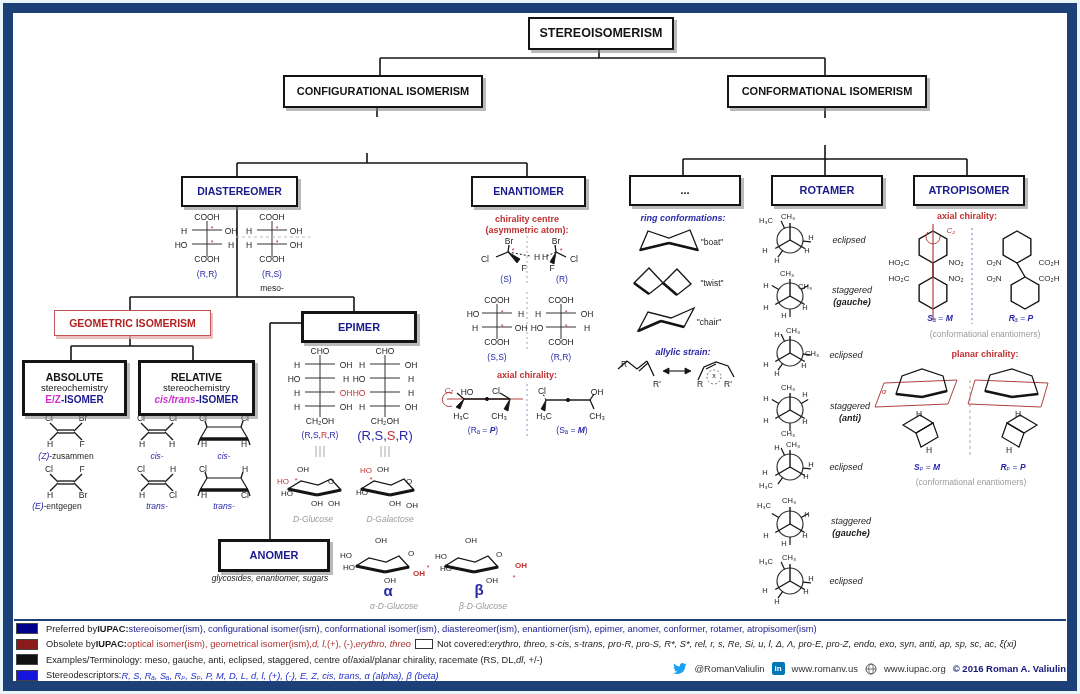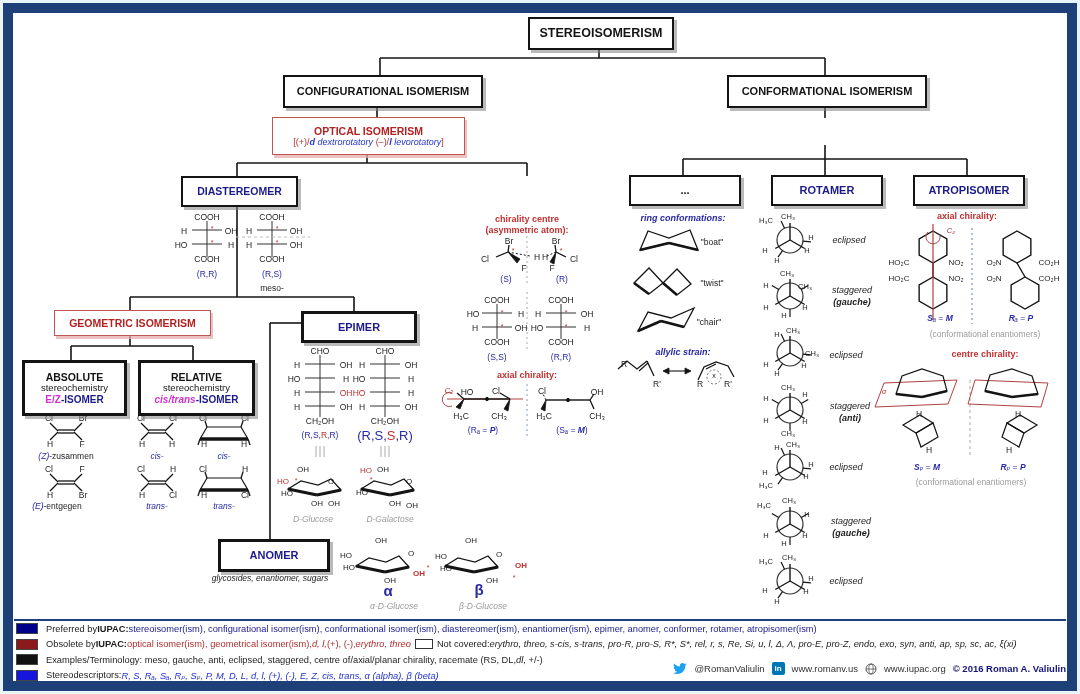--- a/index.html
+++ b/index.html
@@ -267,30 +267,29 @@
     </div>
 
   <div class="bx k" style="left:283px;top:75px;width:196px;height:29px;font-size:11px">
     <span>CONFIGURATIONAL ISOMERISM</span>
     </div>
 
   <div class="bx k" style="left:727px;top:75px;width:196px;height:29px;font-size:11px">
     <span>CONFORMATIONAL ISOMERISM</span>
     </div>
 
-  <div class="bx redbox" style="left:272px;top:117px;width:191px;height:36px;font-size:10.5px">
-    <span>OPTICAL ISOMERISM</span>
-    <span class="l2" style="font-size:9px"><span class="c-red2">[</span><span class="c-red2">(+)/</span><span class="c-blue2 f-b f-i">d</span><span class="c-blue2 f-i"> dextrorotatory </span><span class="c-red2">(–)/</span><span class="c-blue2 f-b f-i">l</span><span class="c-blue2 f-i"> levorotatory</span><span class="c-red2">]</span></span>
-    </div>
 
 
   <div class="bx navy" style="left:181px;top:176px;width:113px;height:27px;font-size:10.5px">
     <span>DIASTEREOMER</span>
     </div>
 
+  <div class="bx navy" style="left:471px;top:176px;width:111px;height:27px;font-size:10.5px">
+    <span>ENANTIOMER</span>
+    </div>
 
   <div class="bx k" style="left:629px;top:175px;width:108px;height:27px;font-size:11px">
     <span>...</span>
     </div>
 
   <div class="bx navy" style="left:771px;top:175px;width:108px;height:27px;font-size:11px">
     <span>ROTAMER</span>
     </div>
 
   <div class="bx navy" style="left:913px;top:175px;width:108px;height:27px;font-size:11px">
@@ -540,21 +539,21 @@
       <span class="cl c-k" style="left: 956px; top: 263px; font-size: 8px;">NO₂</span>
       <span class="cl c-k" style="left: 899px; top: 279px; font-size: 8px;">HO₂C</span>
       <span class="cl c-k" style="left: 956px; top: 279px; font-size: 8px;">NO₂</span>
       <span class="cl c-k" style="left: 940px; top: 318px; font-size: 8.5px;"><span class="c-blue f-b f-i">S</span><span class="c-blue f-i">ₐ</span><span class="c-blue"> = </span><span class="c-blue f-b f-i">M</span></span>
       <span class="cl c-k" style="left: 994px; top: 263px; font-size: 8px;">O₂N</span>
       <span class="cl c-k" style="left: 1049px; top: 263px; font-size: 8px;">CO₂H</span>
       <span class="cl c-k" style="left: 994px; top: 279px; font-size: 8px;">O₂N</span>
       <span class="cl c-k" style="left: 1049px; top: 279px; font-size: 8px;">CO₂H</span>
       <span class="cl c-k" style="left: 1021px; top: 318px; font-size: 8.5px;"><span class="c-blue f-b f-i">R</span><span class="c-blue f-i">ₐ</span><span class="c-blue"> = </span><span class="c-blue f-b f-i">P</span></span>
       <span class="cl c-gray" style="left: 985px; top: 334px; font-size: 8.5px;">(conformational enantiomers)</span>
-      <span class="cl c-red f-b" style="left: 985px; top: 354px; font-size: 9px;">centre chirality:</span>
+      <span class="cl c-red f-b" style="left: 985px; top: 354px; font-size: 9px;">planar chirality:</span>
       <span class="cl c-red f-i" style="left: 884px; top: 392px; font-size: 7.5px;">σ</span>
       <span class="cl c-k" style="left: 919px; top: 414px; font-size: 8.5px;">H</span>
       <span class="cl c-k" style="left: 929px; top: 450px; font-size: 8.5px;">H</span>
       <span class="cl c-k" style="left: 1018px; top: 414px; font-size: 8.5px;">H</span>
       <span class="cl c-k" style="left: 1009px; top: 450px; font-size: 8.5px;">H</span>
       <span class="cl c-k" style="left: 927px; top: 467px; font-size: 8.5px;"><span class="c-blue f-b f-i">S</span><span class="c-blue f-i">ₚ</span><span class="c-blue"> = </span><span class="c-blue f-b f-i">M</span></span>
       <span class="cl c-k" style="left: 1013px; top: 467px; font-size: 8.5px;"><span class="c-blue f-b f-i">R</span><span class="c-blue f-i">ₚ</span><span class="c-blue"> = </span><span class="c-blue f-b f-i">P</span></span>
       <span class="cl c-gray" style="left: 971px; top: 482px; font-size: 8.5px;">(conformational enantiomers)</span>
     </div>
   <div id="legend">

